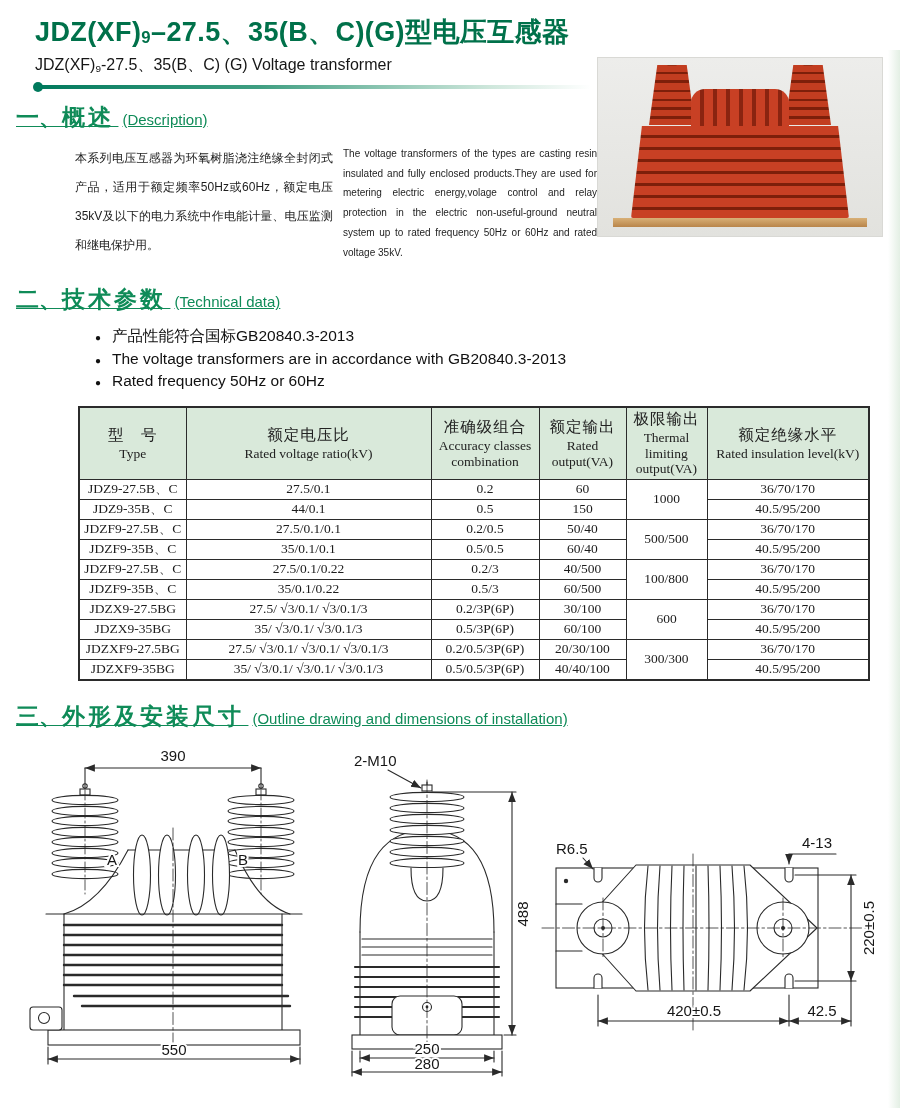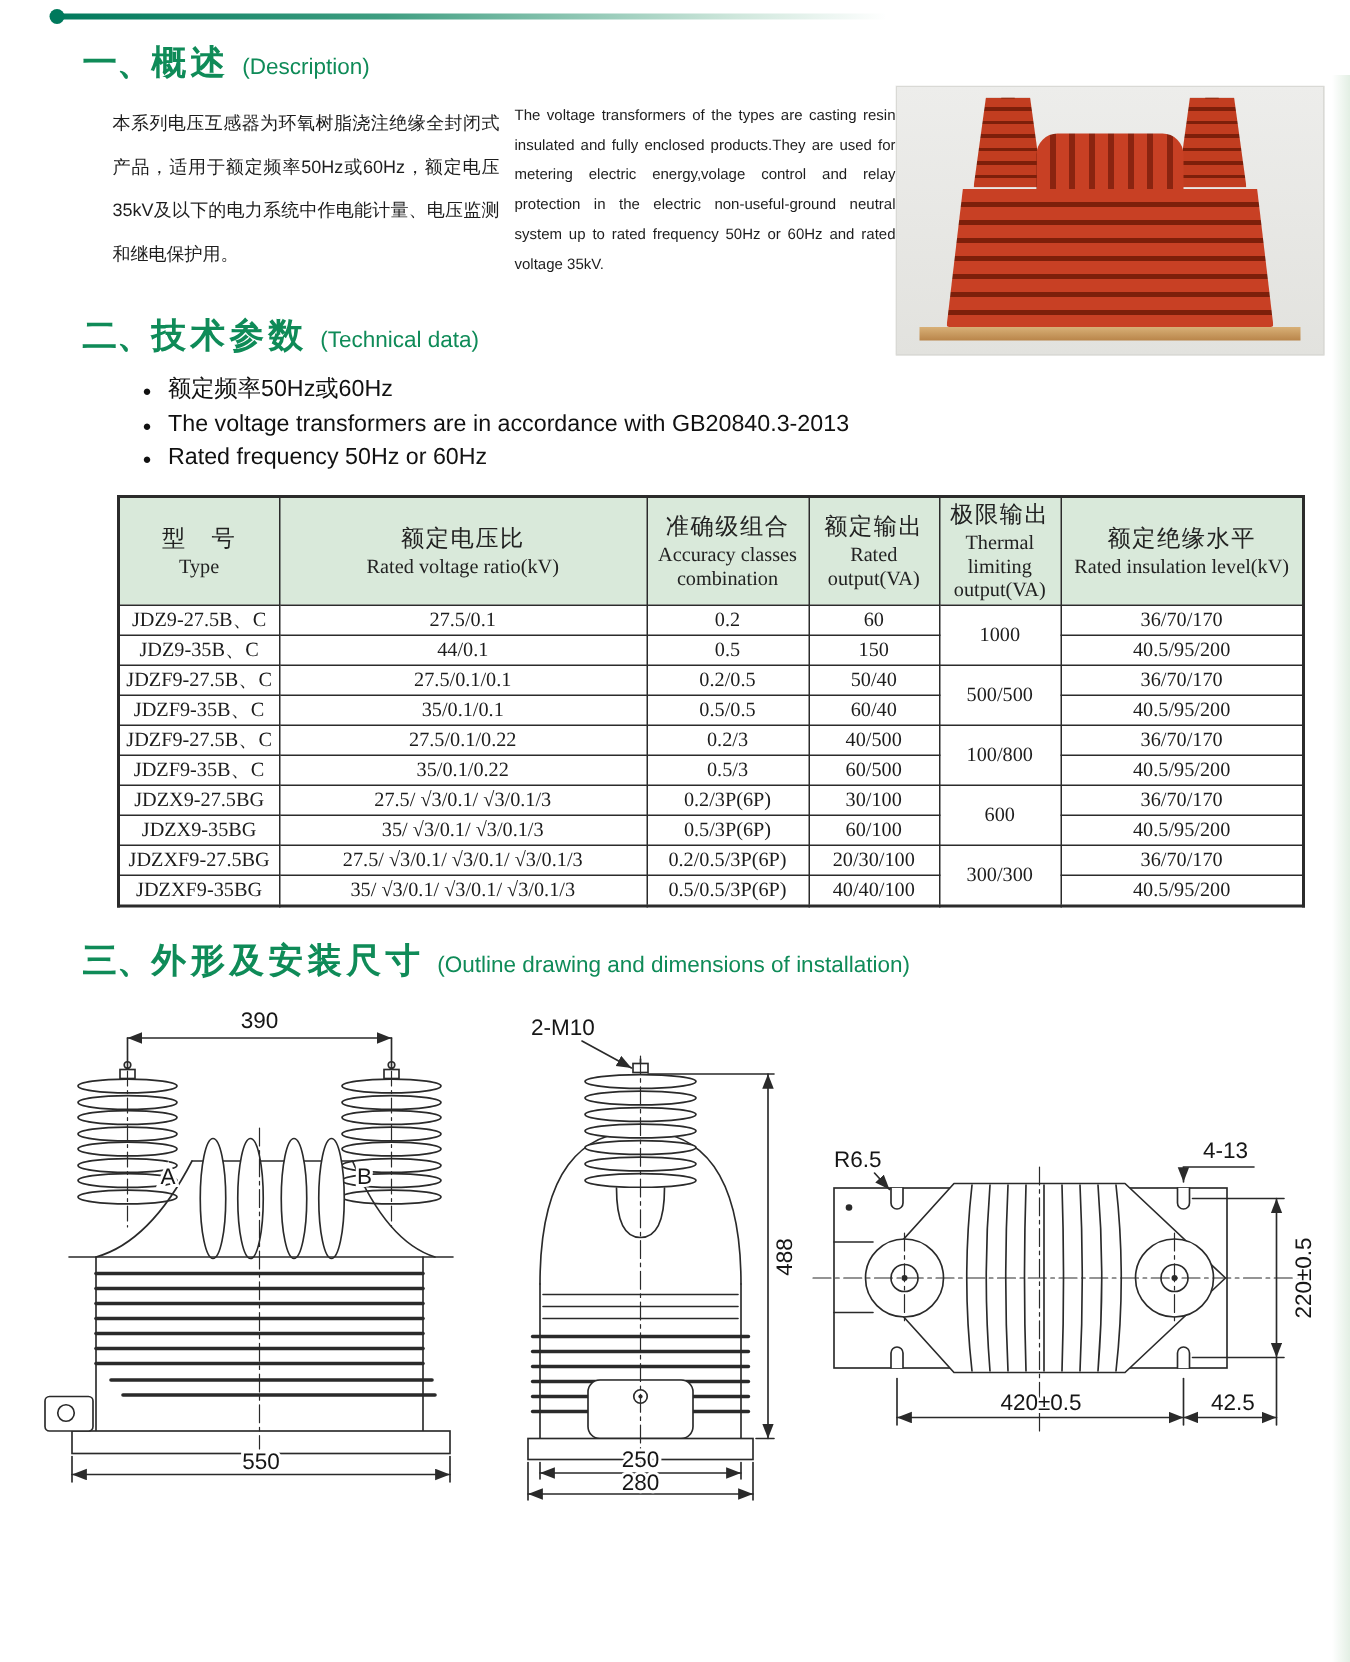--- a/index.html
+++ b/index.html
@@ -15,21 +15,21 @@
   
   .header{padding:14px 0 0 35px;}
   .title{font-size:27px;font-weight:bold;color:var(--title-green,#00714a);letter-spacing:.4px;}
   .sub9{font-size:.62em;position:relative;top:2px;}
   .subtitle{font-size:16px;margin-top:5px;color:#161616;}
   .divider{position:relative;height:4px;margin:9px 0 0 35px;width:556px;border-radius:2px;
     background:linear-gradient(90deg,var(--accent-line,#00795c) 0%,#3f9e81 40%,#cfe7dc 82%,rgba(255,255,255,0) 100%);}
   .divider::before{content:"";position:absolute;left:-2px;top:-3px;width:10px;height:10px;border-radius:50%;
     background:var(--accent-line,#00795c);}
   
-  .sec-head{margin:13px 0 0 55px;color:var(--heading-green,#0f8b58);}
+  .sec-head{margin:13px 0 0 16px;color:var(--heading-green,#0f8b58);text-decoration:underline;}
   .sec-head .num,.sec-head .cn{font-size:23px;font-weight:bold;}
   .sec-head .cn{letter-spacing:3px;}
   .sec-head .en{font-size:15px;margin-left:4px;}
   
   .desc{margin:11px 0 0 75px;width:522px;display:flex;gap:10px;}
   .desc-cn{width:258px;font-size:12px;line-height:29px;text-align:justify;color:#1d1d1d;}
   .desc-en{width:254px;font-size:10px;line-height:19.7px;text-align:justify;color:#1d1d1d;}
   
   .photo{position:absolute;left:597px;top:57px;width:286px;height:180px;
     background:linear-gradient(180deg,#ededeb,#e2e2de);box-shadow:inset 0 0 0 1px #d9d9d5;}
@@ -66,20 +66,24 @@
   .d-top{left:536px;top:78px;width:362px;height:248px;}
   .dimtext text{font-family:"Liberation Sans",sans-serif;font-size:15px;fill:#161616;
     text-anchor:middle;stroke:#fff;stroke-width:4px;paint-order:stroke;}
   .dimtext text.lbl-left{text-anchor:start;}
 </style>
 </head>
 <body>
 
 <div class="page">
 
+  <div class="header">
+    <div class="title"><span>JDZ(XF)</span><span class="sub9">9</span><span>–27.5、35(B、C)(G)型电压互感器</span></div>
+    <div class="subtitle"><span>JDZ(XF)</span><span class="sub9">9</span><span>-27.5、35(B、C) (G) Voltage transformer</span></div>
+  </div>
   <div class="divider"></div>
 
   <div class="photo">
     <div class="ph-bush left">
         <div class="ph-cap"></div>
       </div>
     <div class="ph-bush right">
         <div class="ph-cap"></div>
       </div>
     <div class="ph-hump"></div>
@@ -94,21 +98,21 @@
   <div class="desc">
     <div class="desc-cn">本系列电压互感器为环氧树脂浇注绝缘全封闭式产品，适用于额定频率50Hz或60Hz，额定电压35kV及以下的电力系统中作电能计量、电压监测和继电保护用。</div>
     <div class="desc-en">The voltage transformers of the types are casting resin insulated and fully enclosed products.They are used for metering electric energy,volage control and relay protection in the electric non-useful-ground neutral system up to rated frequency 50Hz or 60Hz and rated voltage 35kV.</div>
   </div>
 
   <div class="sec-head" style="margin-top:22px;">
     <span class="num">二、</span><span class="cn">技术参数</span>
     <span class="en">(Technical data)</span>
   </div>
   <ul class="bullets">
-    <li>额定频率50Hz或60Hz</li>
+    <li>产品性能符合国标GB20840.3-2013</li>
     <li>The voltage transformers are in accordance with GB20840.3-2013</li>
     <li>Rated frequency 50Hz or 60Hz</li>
   </ul>
 
   <table class="spec-table">
     <colgroup>
         <col style="width:107px">
         <col style="width:245px">
         <col style="width:108px">
         <col style="width:87px">

